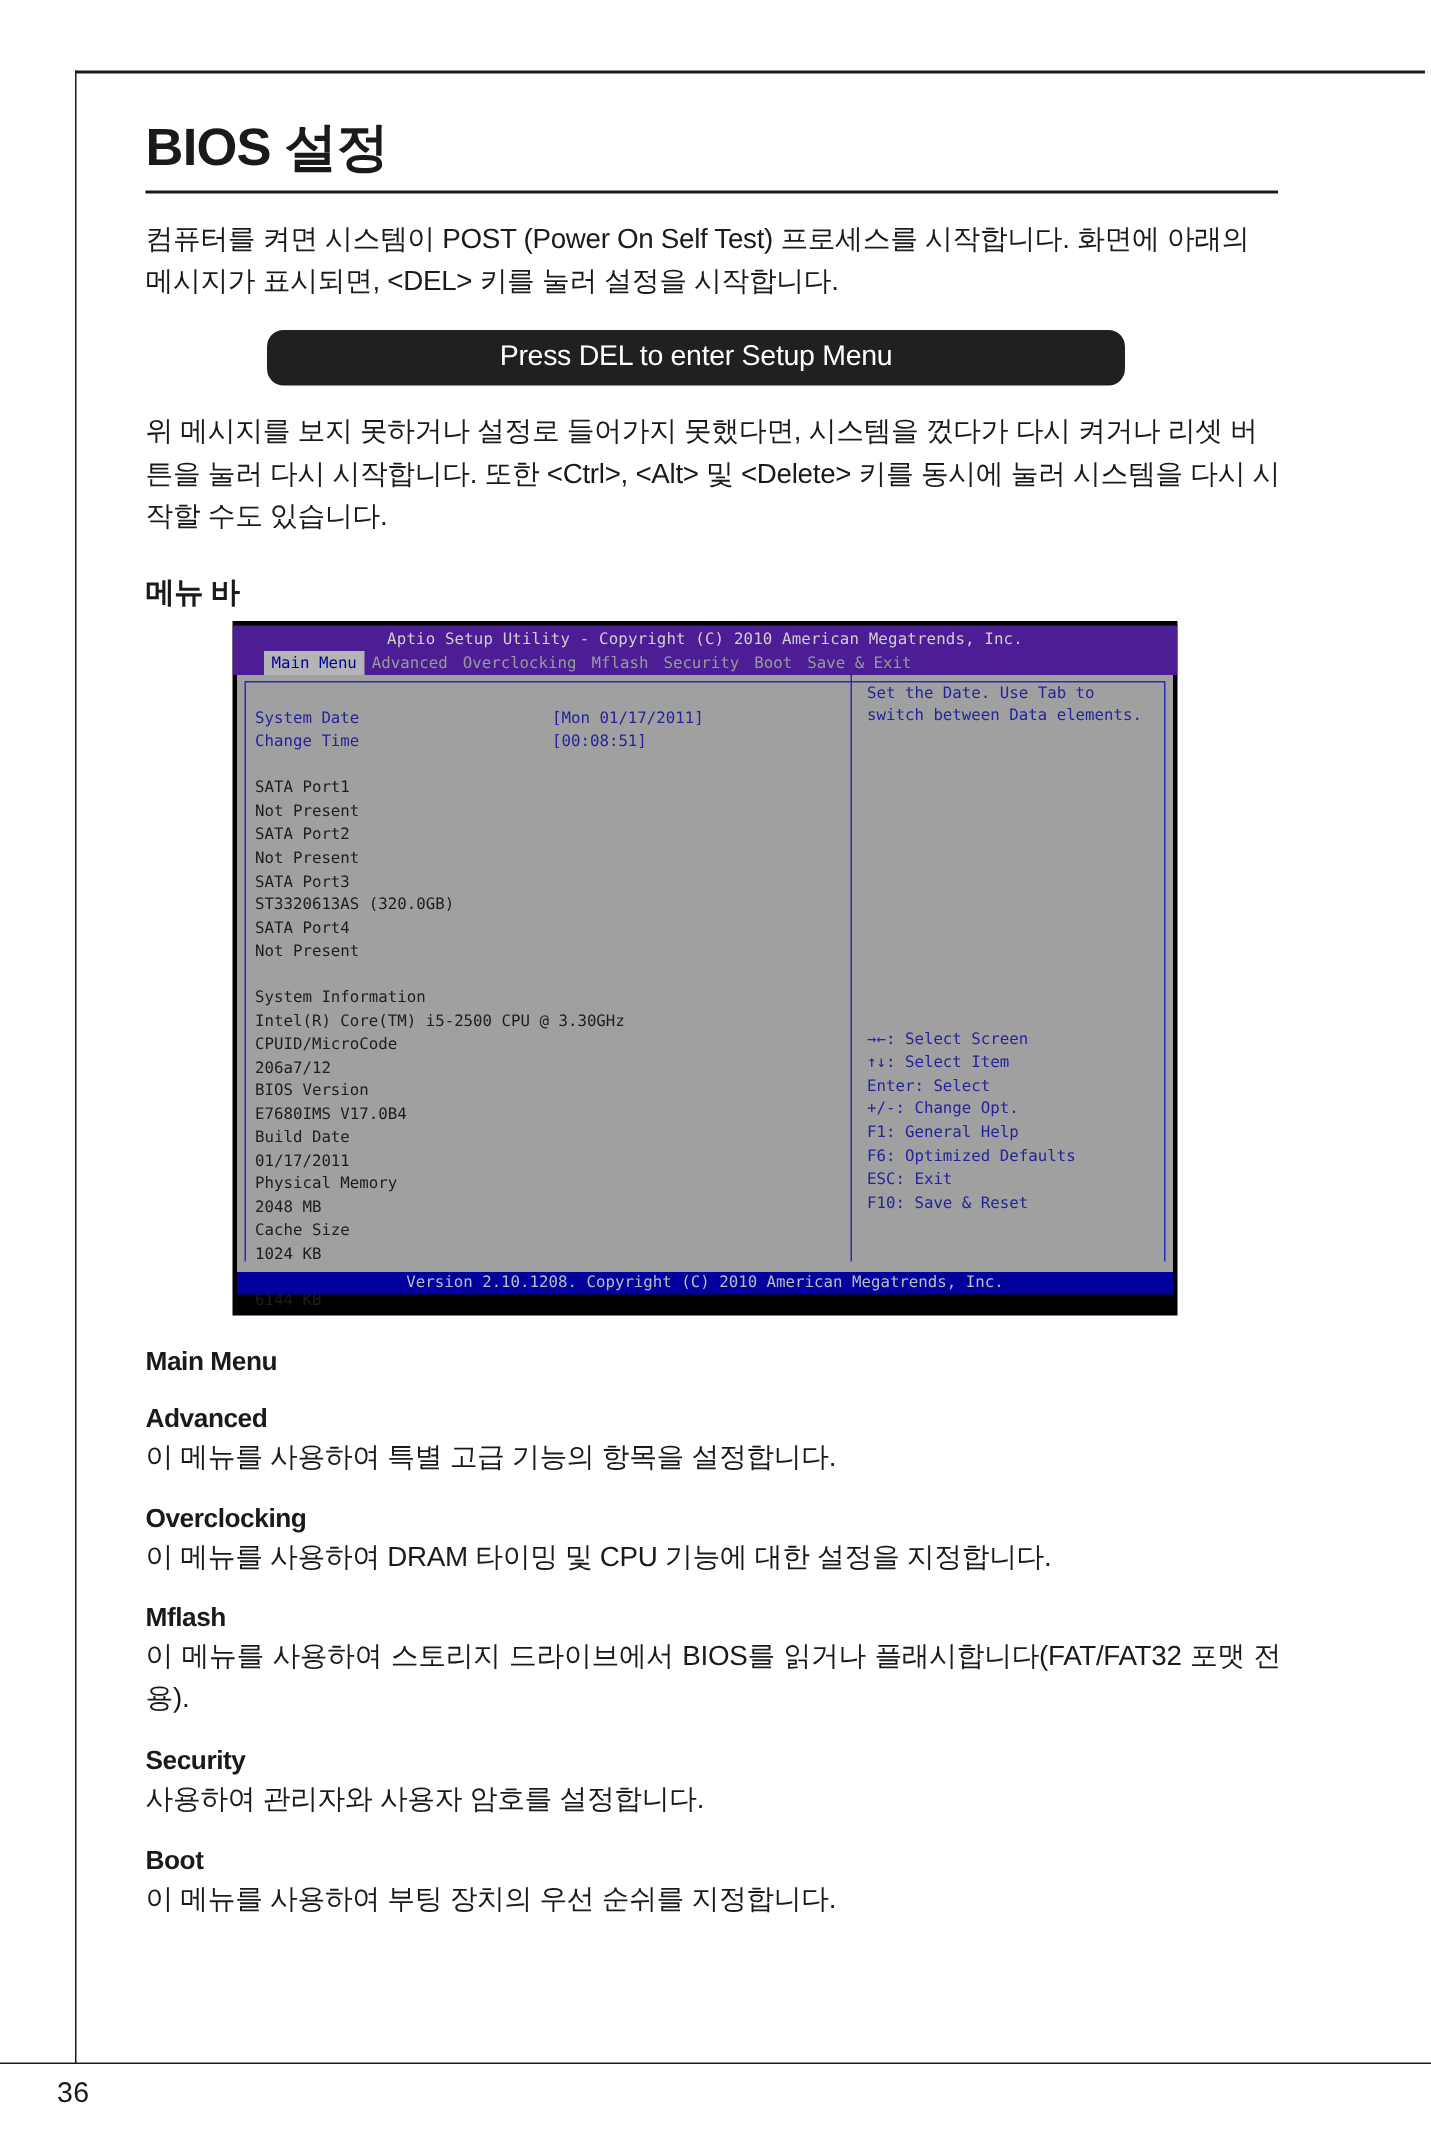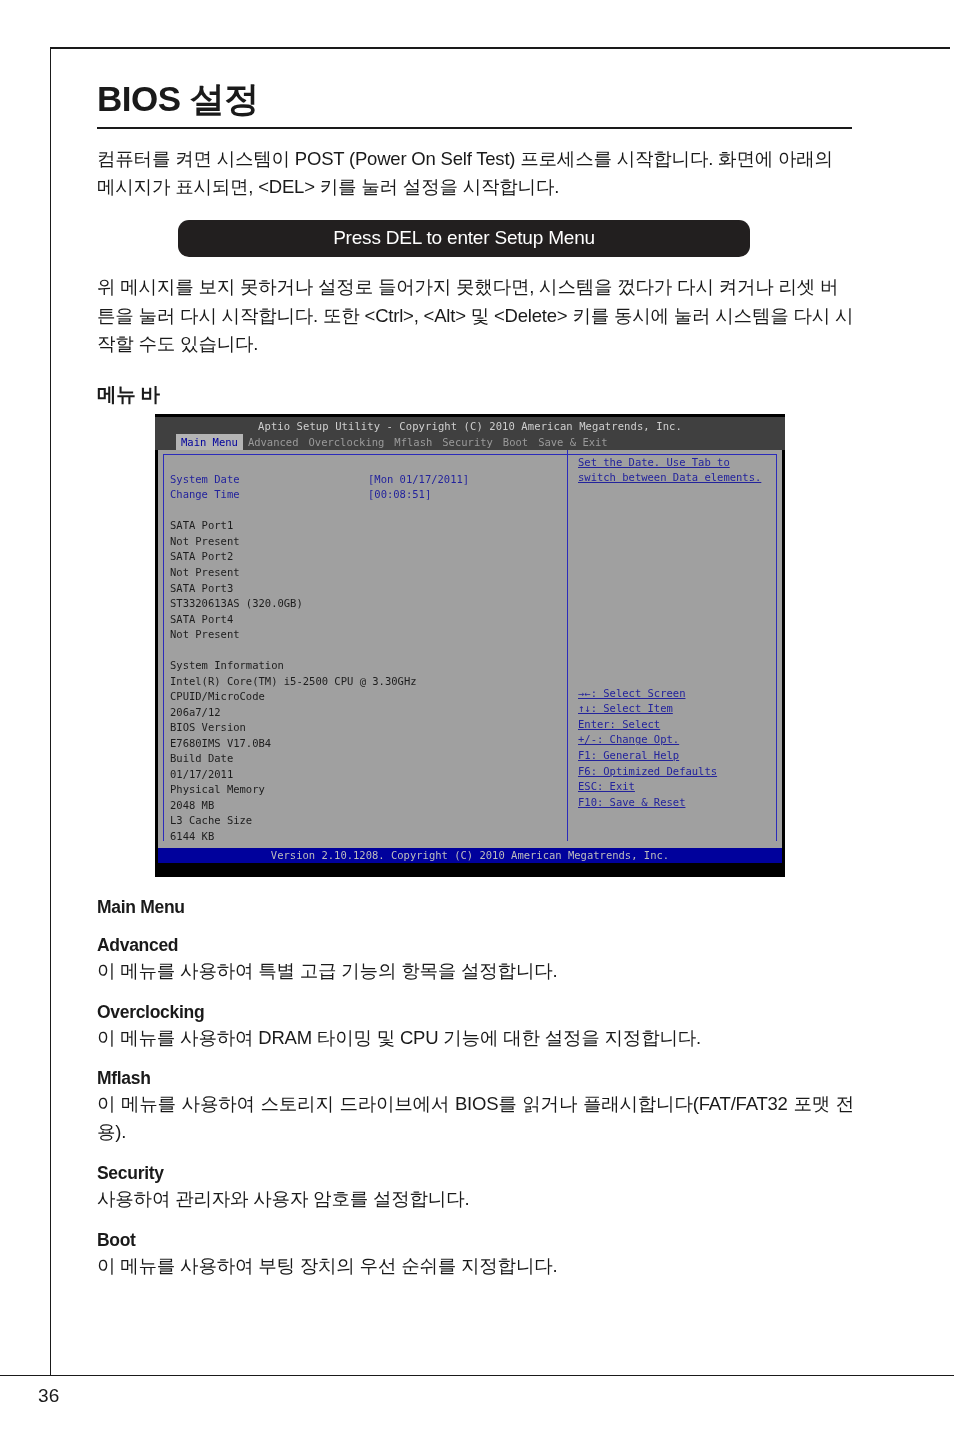--- a/index.html
+++ b/index.html
@@ -111,21 +111,21 @@
     background: #000000;
     position: relative;
     font-family: "DejaVu Sans Mono", "Liberation Mono", monospace;
     font-size: 10.5px;
     line-height: 1.48;
     box-sizing: border-box;
     padding: 3px 0 0 0;
     overflow: hidden;
   }
   .bios-header {
-    background: #404040;
+    background: #4c1d95;
     color: #c7c7c7;
     height: 33px;
     position: relative;
   }
   .bios-title {
     text-align: center;
     padding-top: 2px;
     color: #cfcfcf;
     letter-spacing: 0.1px;
   }
@@ -195,21 +195,21 @@
 
   .row {
     display: flex;
     white-space: pre;
   }
   .row .label { width: 198px; }
   .row.blue { color: #23239c; }
   .row.dark { color: #1d1d1d; flex-direction: column; }
   .spacer { height: 15.5px; }
   .line-dark { color: #1d1d1d; white-space: pre; }
-  .keyline { white-space: pre; text-decoration: underline; }
+  .keyline { white-space: pre; }
 
   .bios-footbar {
     position: absolute;
     left: 3px;
     right: 3px;
     bottom: 14px;
     height: 15px;
     background: #00019c;
     color: #bdbdbd;
     text-align: center;
@@ -328,20 +328,24 @@
         </div>
         <div class="row dark">
           <span class="label">Build Date</span>
           <span>01/17/2011</span>
         </div>
         <div class="row dark">
           <span class="label">Physical Memory</span>
           <span>2048 MB</span>
         </div>
         <div class="row dark">
+          <span class="label">Cache Size</span>
+          <span>1024 KB</span>
+        </div>
+        <div class="row dark">
           <span class="label">L3 Cache Size</span>
           <span>6144 KB</span>
         </div>
       </div>
 
       <div class="bios-right">
         <div class="keyline">Set the Date. Use Tab to</div>
         <div class="keyline">switch between Data elements.</div>
       </div>
 

